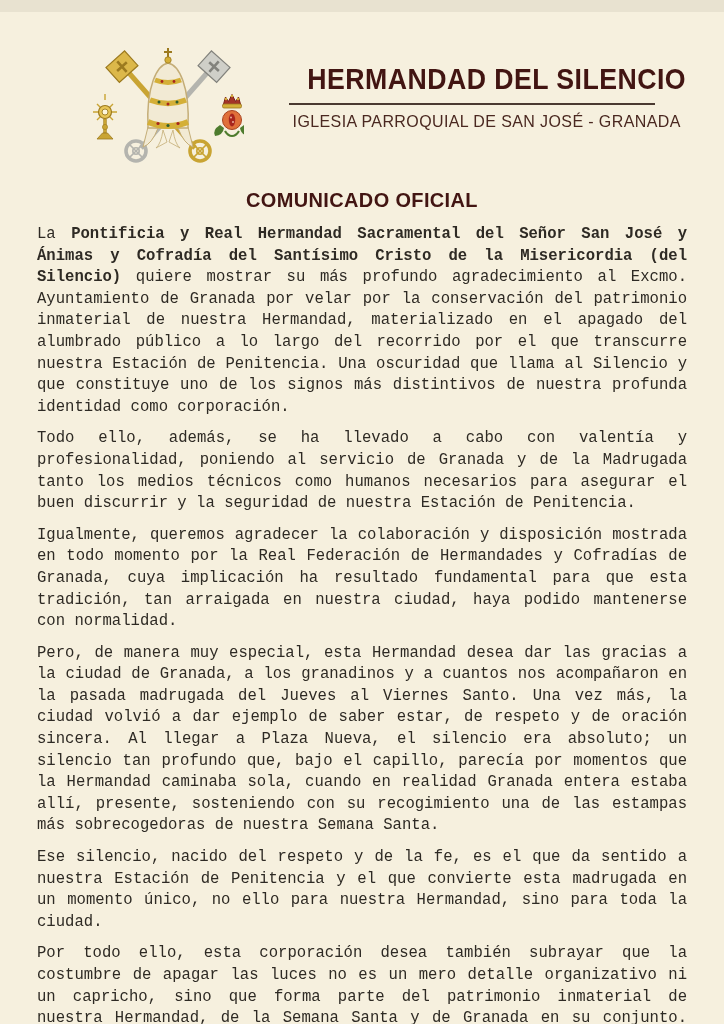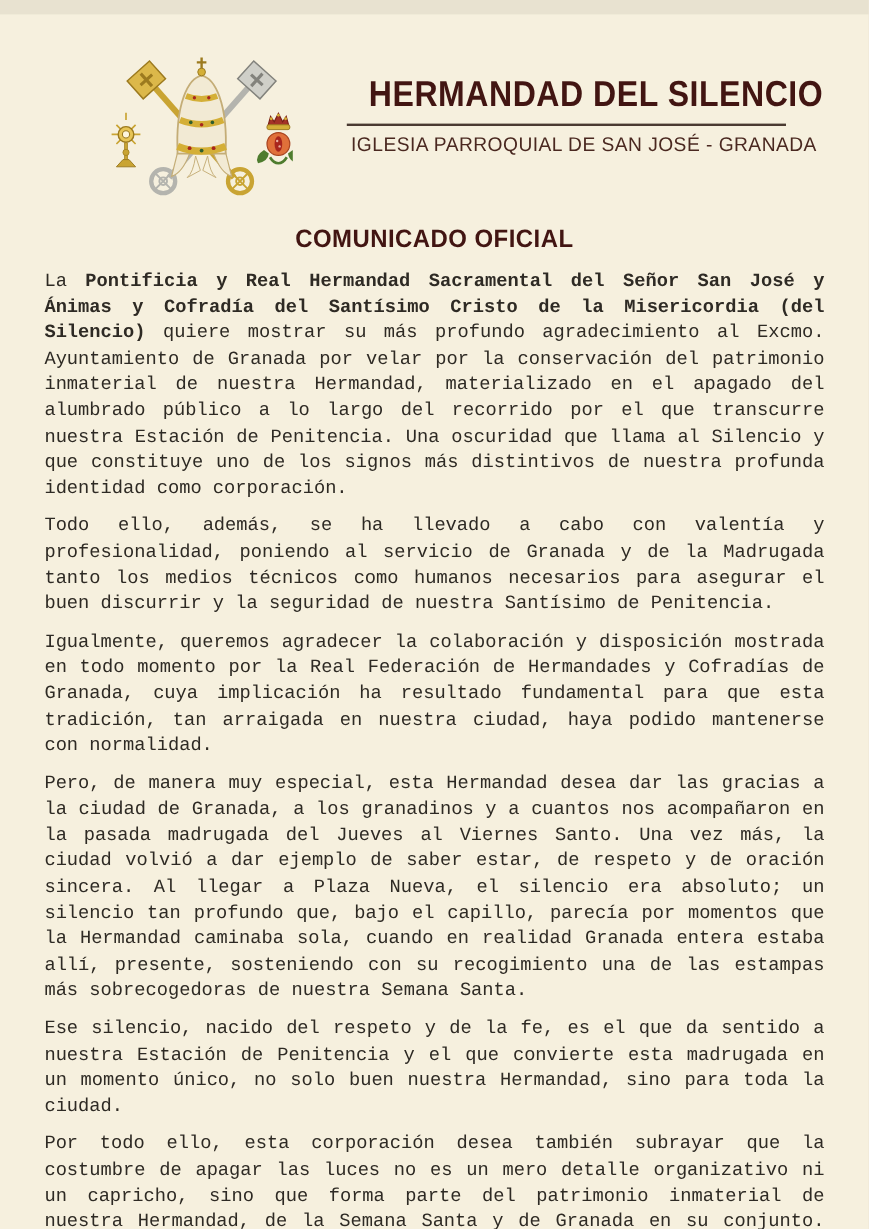--- a/index.html
+++ b/index.html
@@ -167,21 +167,21 @@
       <div class="masthead-rule"></div>
       <h2 class="org-subtitle">IGLESIA PARROQUIAL DE SAN JOSÉ - GRANADA</h2>
     </div>
 
   </header>
 
   <h3 class="doc-heading">COMUNICADO OFICIAL</h3>
 
   <main class="doc-body">
     <p><span>La </span><strong>Pontificia y Real Hermandad Sacramental del Señor San José y Ánimas y Cofradía del Santísimo Cristo de la Misericordia (del Silencio)</strong><span> quiere mostrar su más profundo agradecimiento al Excmo. Ayuntamiento de Granada por velar por la conservación del patrimonio inmaterial de nuestra Hermandad, materializado en el apagado del alumbrado público a lo largo del recorrido por el que transcurre nuestra Estación de Penitencia. Una oscuridad que llama al Silencio y que constituye uno de los signos más distintivos de nuestra profunda identidad como corporación.</span></p>
-    <p>Todo ello, además, se ha llevado a cabo con valentía y profesionalidad, poniendo al servicio de Granada y de la Madrugada tanto los medios técnicos como humanos necesarios para asegurar el buen discurrir y la seguridad de nuestra Santísimo de Penitencia.</p>
+    <p>Todo ello, además, se ha llevado a cabo con valentía y profesionalidad, poniendo al servicio de Granada y de la Madrugada tanto los medios técnicos como humanos necesarios para asegurar el buen discurrir y la seguridad de nuestra Estación de Penitencia.</p>
     <p>Igualmente, queremos agradecer la colaboración y disposición mostrada en todo momento por la Real Federación de Hermandades y Cofradías de Granada, cuya implicación ha resultado fundamental para que esta tradición, tan arraigada en nuestra ciudad, haya podido mantenerse con normalidad.</p>
     <p>Pero, de manera muy especial, esta Hermandad desea dar las gracias a la ciudad de Granada, a los granadinos y a cuantos nos acompañaron en la pasada madrugada del Jueves al Viernes Santo. Una vez más, la ciudad volvió a dar ejemplo de saber estar, de respeto y de oración sincera. Al llegar a Plaza Nueva, el silencio era absoluto; un silencio tan profundo que, bajo el capillo, parecía por momentos que la Hermandad caminaba sola, cuando en realidad Granada entera estaba allí, presente, sosteniendo con su recogimiento una de las estampas más sobrecogedoras de nuestra Semana Santa.</p>
-    <p>Ese silencio, nacido del respeto y de la fe, es el que da sentido a nuestra Estación de Penitencia y el que convierte esta madrugada en un momento único, no solo buen nuestra Hermandad, sino para toda la ciudad.</p>
+    <p>Ese silencio, nacido del respeto y de la fe, es el que da sentido a nuestra Estación de Penitencia y el que convierte esta madrugada en un momento único, no ello para nuestra Hermandad, sino para toda la ciudad.</p>
     <p>Por todo ello, esta corporación desea también subrayar que la costumbre de apagar las luces no es un mero detalle organizativo ni un capricho, sino que forma parte del patrimonio inmaterial de nuestra Hermandad, de la Semana Santa y de Granada en su conjunto. Una ciudad que apuesta por su cultura y por sus tradiciones no puede dar la espalda a un momento así, uno de los instantes centrales y más reconocibles de nuestra Semana Mayor. Confiamos en que esta tradición, que pertenece ya a la identidad de Granada, continúe siendo respetada y preservada en los años venideros.</p>
 
   </main>
 
 </div>
 
 </body></html>

